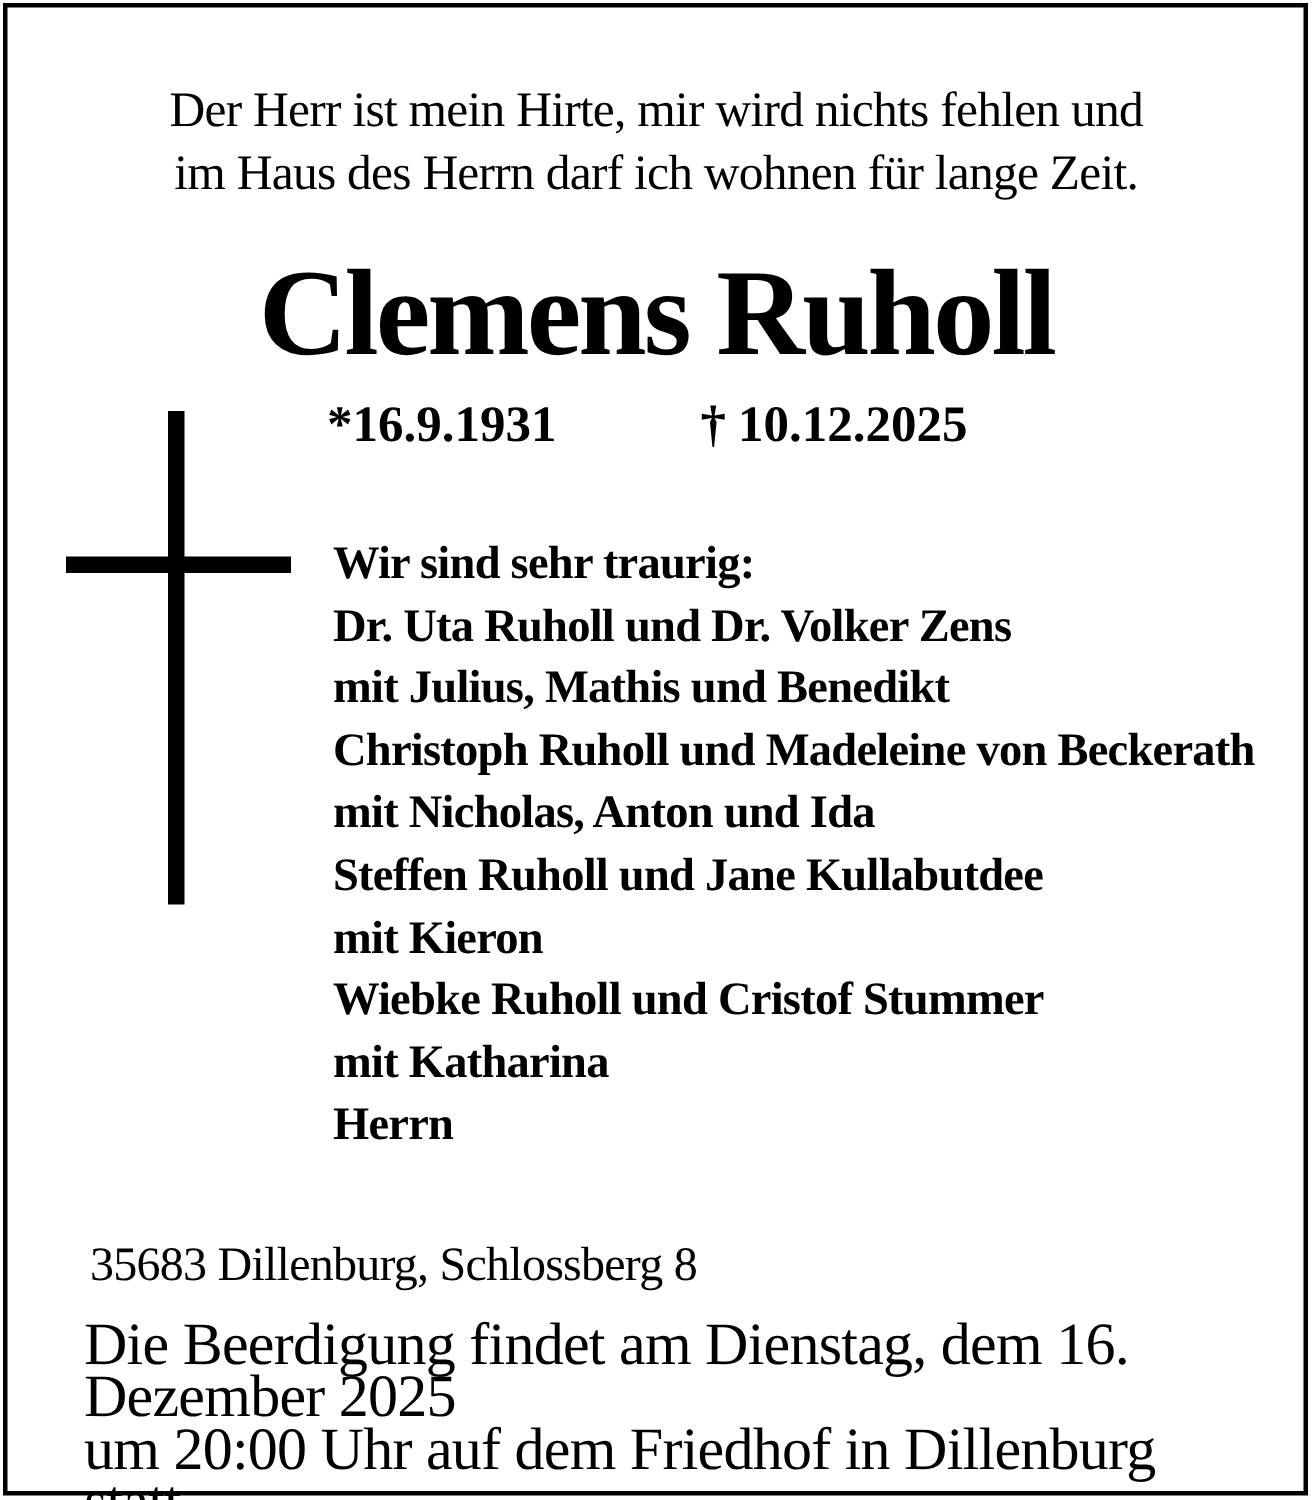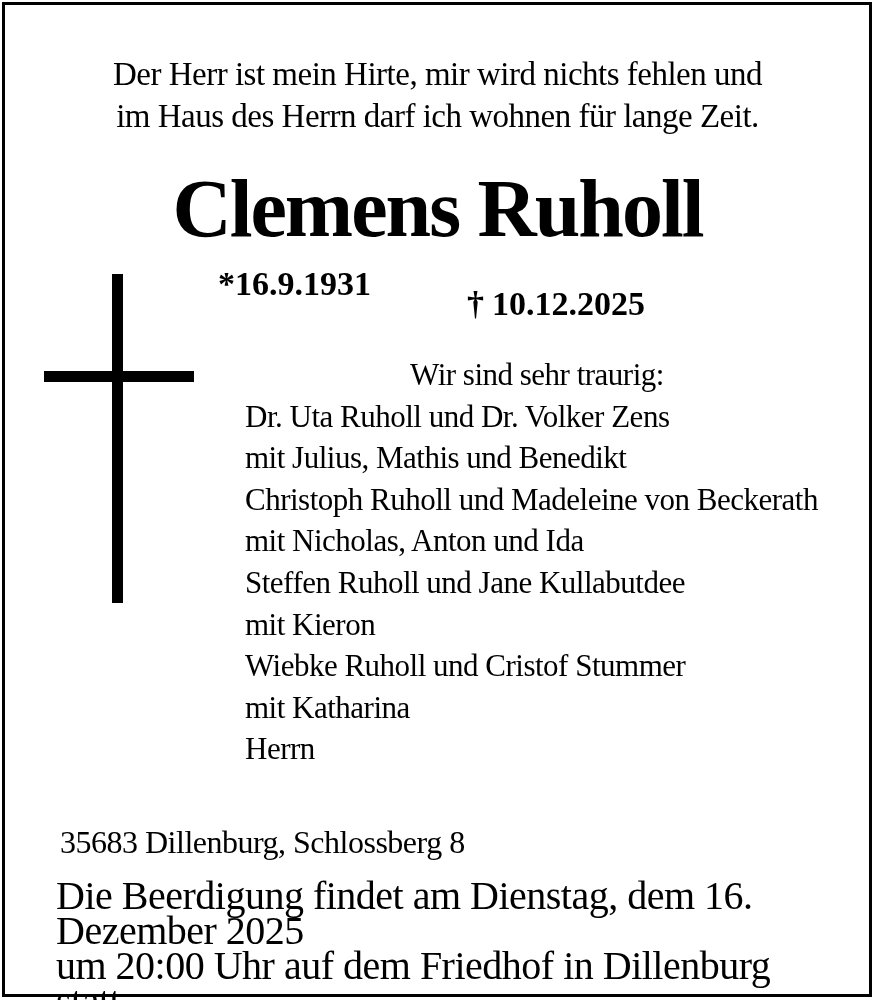--- a/index.html
+++ b/index.html
@@ -51,21 +51,21 @@
     position: absolute;
     top: 264px;
     left: 0;
     width: 875px;
     height: 40px;
     font-size: 34px;
     line-height: 40px;
     font-weight: bold;
   }
   .birth { position: absolute; left: 218px; top: 0; }
-  .death { position: absolute; left: 467px; top: 0; margin-top: 20px; }
+  .death { position: absolute; left: 467px; top: 0; }
   .death .symbol { margin-right: 8px; }
   .cross { position: absolute; left: 0; top: 0; }
   .cross .bar-v {
     position: absolute;
     left: 112px;
     top: 274px;
     width: 11px;
     height: 329px;
     background: #000000;
   }
@@ -79,22 +79,22 @@
   }
   .family {
     position: absolute;
     left: 222px;
     top: 354px;
     width: 630px;
     font-size: 31px;
     line-height: 41.6px;
     letter-spacing: -0.5px;
   }
-  .family .intro { font-weight: normal; text-align: center; }
-  .family .mourner { font-weight: normal; margin-left: 23px; }
+  .family .intro { font-weight: bold; }
+  .family .mourner { font-weight: bold; }
   .address {
     position: absolute;
     left: 60px;
     top: 823px;
     font-size: 32px;
     line-height: 38px;
     letter-spacing: -0.5px;
   }
   .funeral {
     position: absolute;

